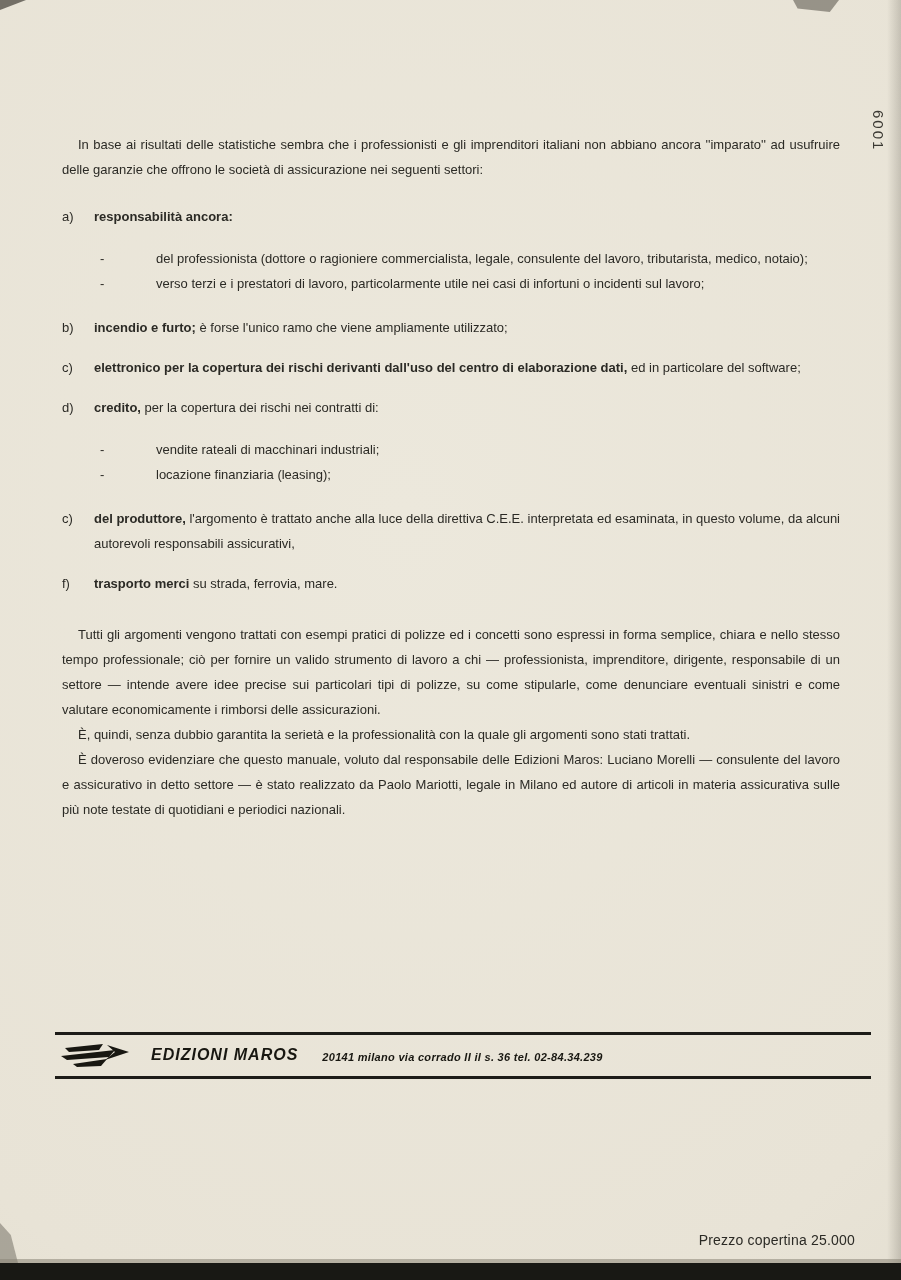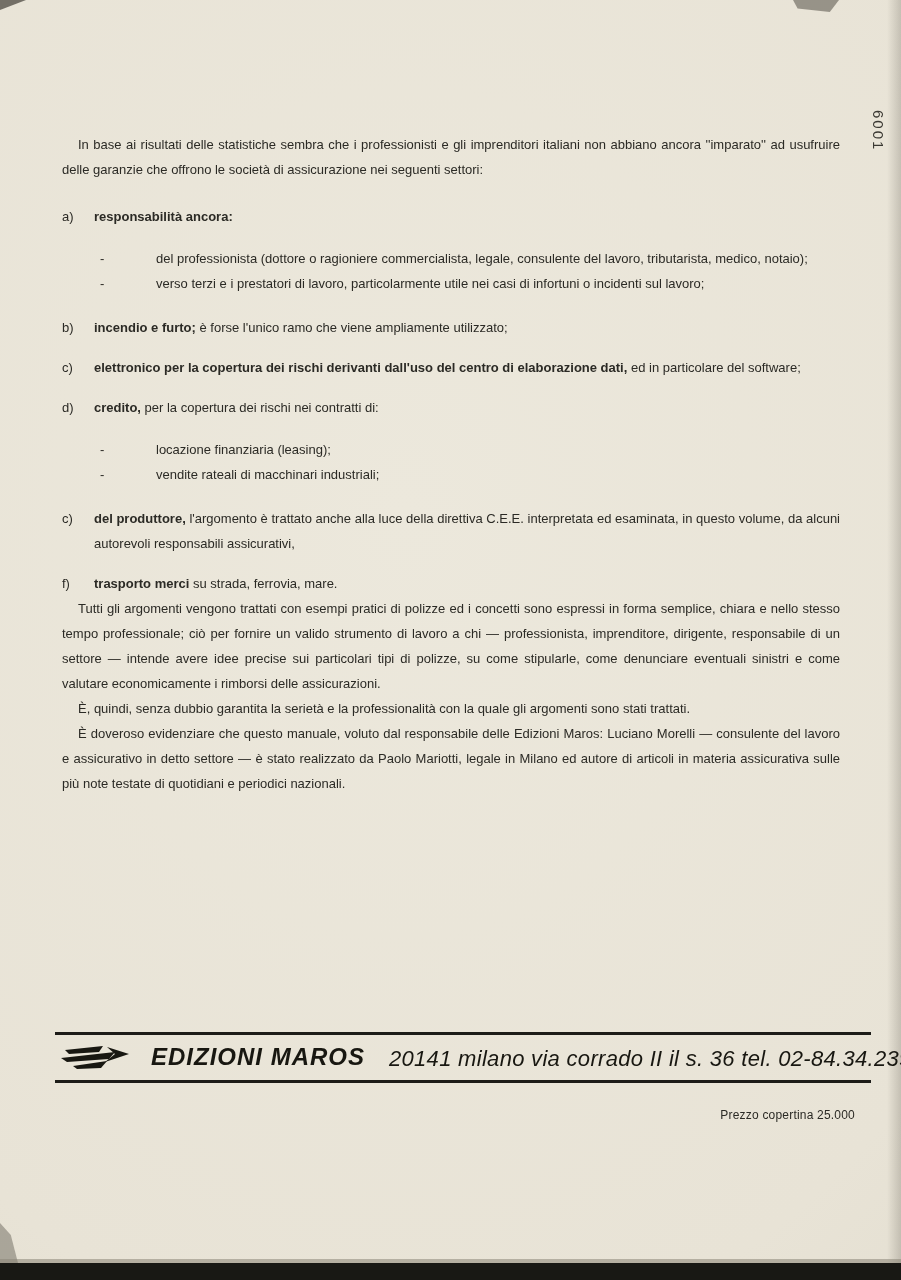--- a/index.html
+++ b/index.html
@@ -39,43 +39,43 @@
   .section .lbl{flex:none;width:32px;}
   .section .body{flex:1;}
   .section .lead{font-weight:bold;}
 
   .bullets{margin:17px 0 4px 6px;}
   .bullet{display:flex;margin:0;}
   .bullet .dash{flex:none;width:20px;text-align:left;}
   .bullet .dash::before{content:"-";}
   .bullet .btxt{flex:1;margin-left:36px;}
 
-  .paragraphs{}
+  .paragraphs{margin-top:26px;}
 
   
   .pub{
     position:absolute;left:55px;top:1032px;width:808px;
     border-top:3px solid #1d1c18;
     border-bottom:3px solid #1d1c18;
     padding:7px 4px 8px 4px;
     display:flex;align-items:center;
   }
   .pub .logo{flex:none;margin-right:16px;display:flex;align-items:center;}
   .pub .name{
-    font-weight:bold;font-style:italic;font-size:24px;letter-spacing:1px;
+    font-weight:bold;font-style:italic;font-size:16px;letter-spacing:1px;
     color:#181711;white-space:nowrap;margin-right:24px;
   }
   .pub .addr{
-    font-weight:normal;font-style:italic;font-size:22px;letter-spacing:.3px;
+    font-weight:bold;font-style:italic;font-size:11px;letter-spacing:.3px;
     color:#181711;white-space:nowrap;padding-top:4px;
   }
 
   .price{
-    position:absolute;right:46px;top:1108px;
-    font-size:12px;color:#2b2a25;letter-spacing:.2px;
+    position:absolute;right:46px;top:1232px;
+    font-size:14px;color:#2b2a25;letter-spacing:.2px;
   }
 </style>
 </head>
 <body>
 
 <div class="page">
 
   <div class="corner-tl"></div>
   <div class="corner-tr"></div>
   <div class="corner-bl"></div>
@@ -120,25 +120,25 @@
         </div>
       </div>
 
       <div class="section">
         <span class="lbl">d)</span>
         <div class="body">
           <span class="lead">credito,</span><span> per la copertura dei rischi nei contratti di:</span>
           <div class="bullets">
             <div class="bullet">
               <span class="dash"></span>
-              <span class="btxt">locazione finanziaria (leasing);</span>
+              <span class="btxt">vendite rateali di macchinari industriali;</span>
             </div>
             <div class="bullet">
               <span class="dash"></span>
-              <span class="btxt">vendite rateali di macchinari industriali;</span>
+              <span class="btxt">locazione finanziaria (leasing);</span>
             </div>
           </div>
         </div>
       </div>
 
       <div class="section">
         <span class="lbl">c)</span>
         <div class="body">
           <span class="lead">del produttore,</span><span> l'argomento è trattato anche alla luce della direttiva C.E.E. interpretata ed esaminata, in questo volume, da alcuni autorevoli responsabili assicurativi,</span>
         </div>

